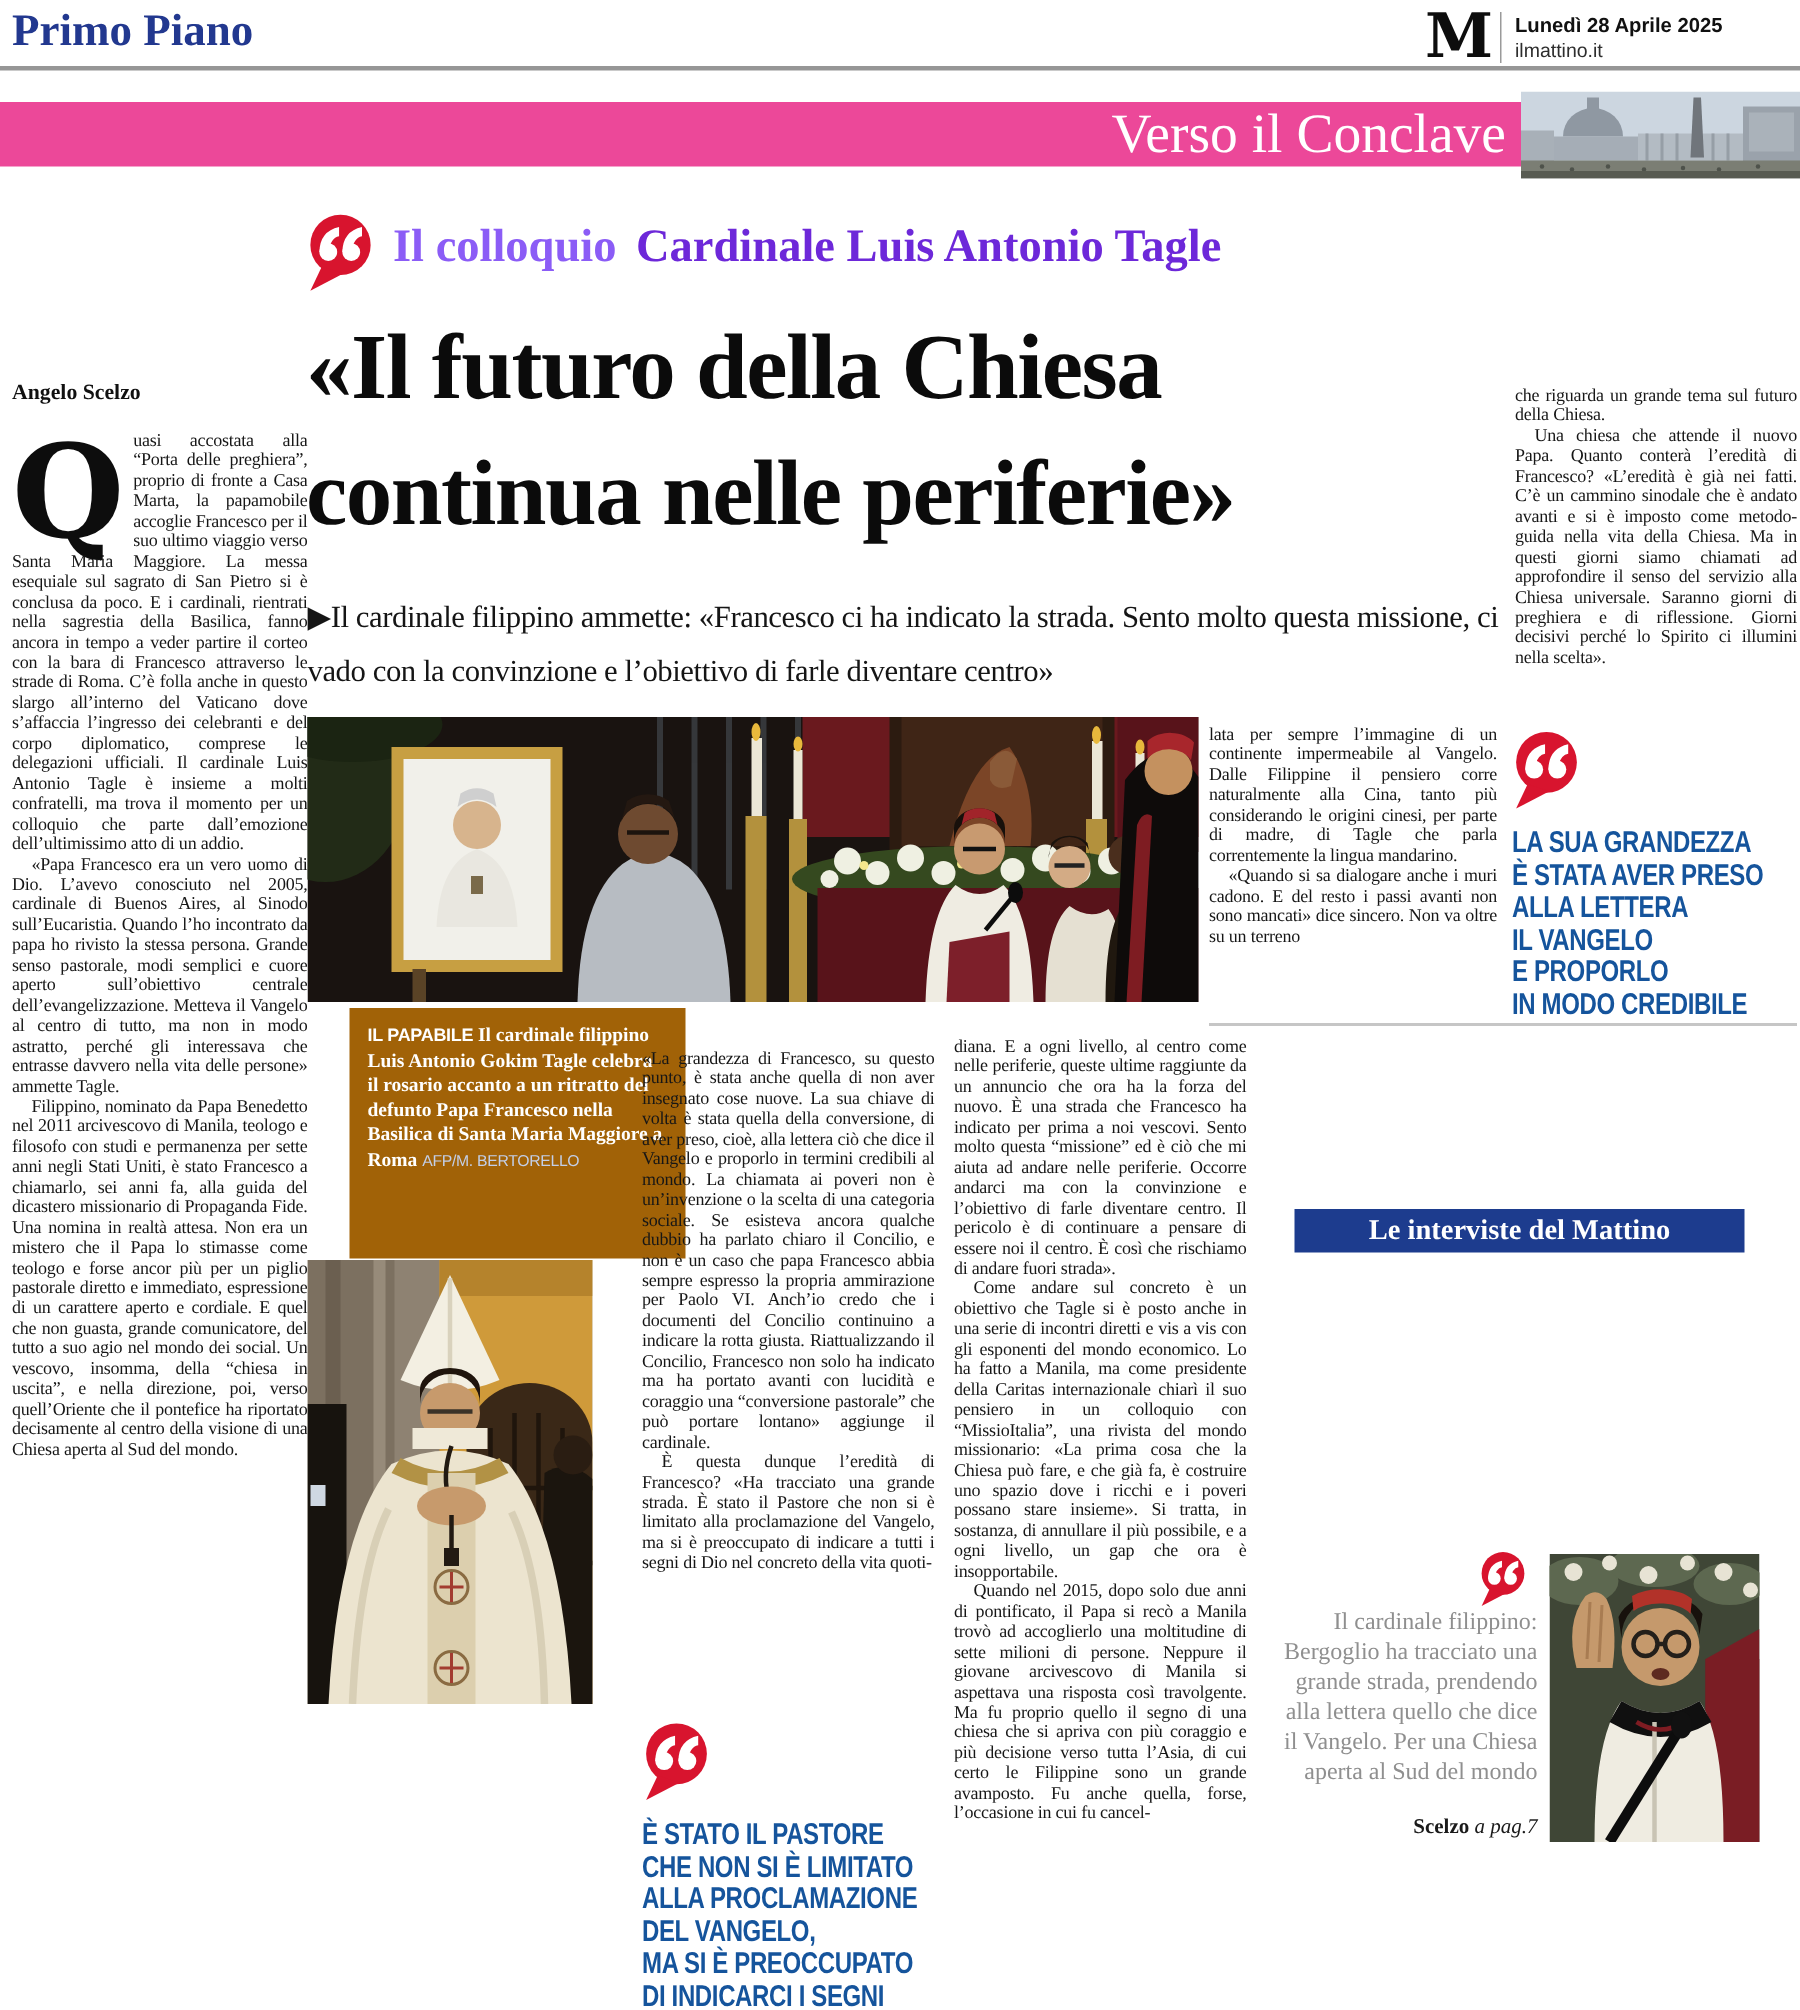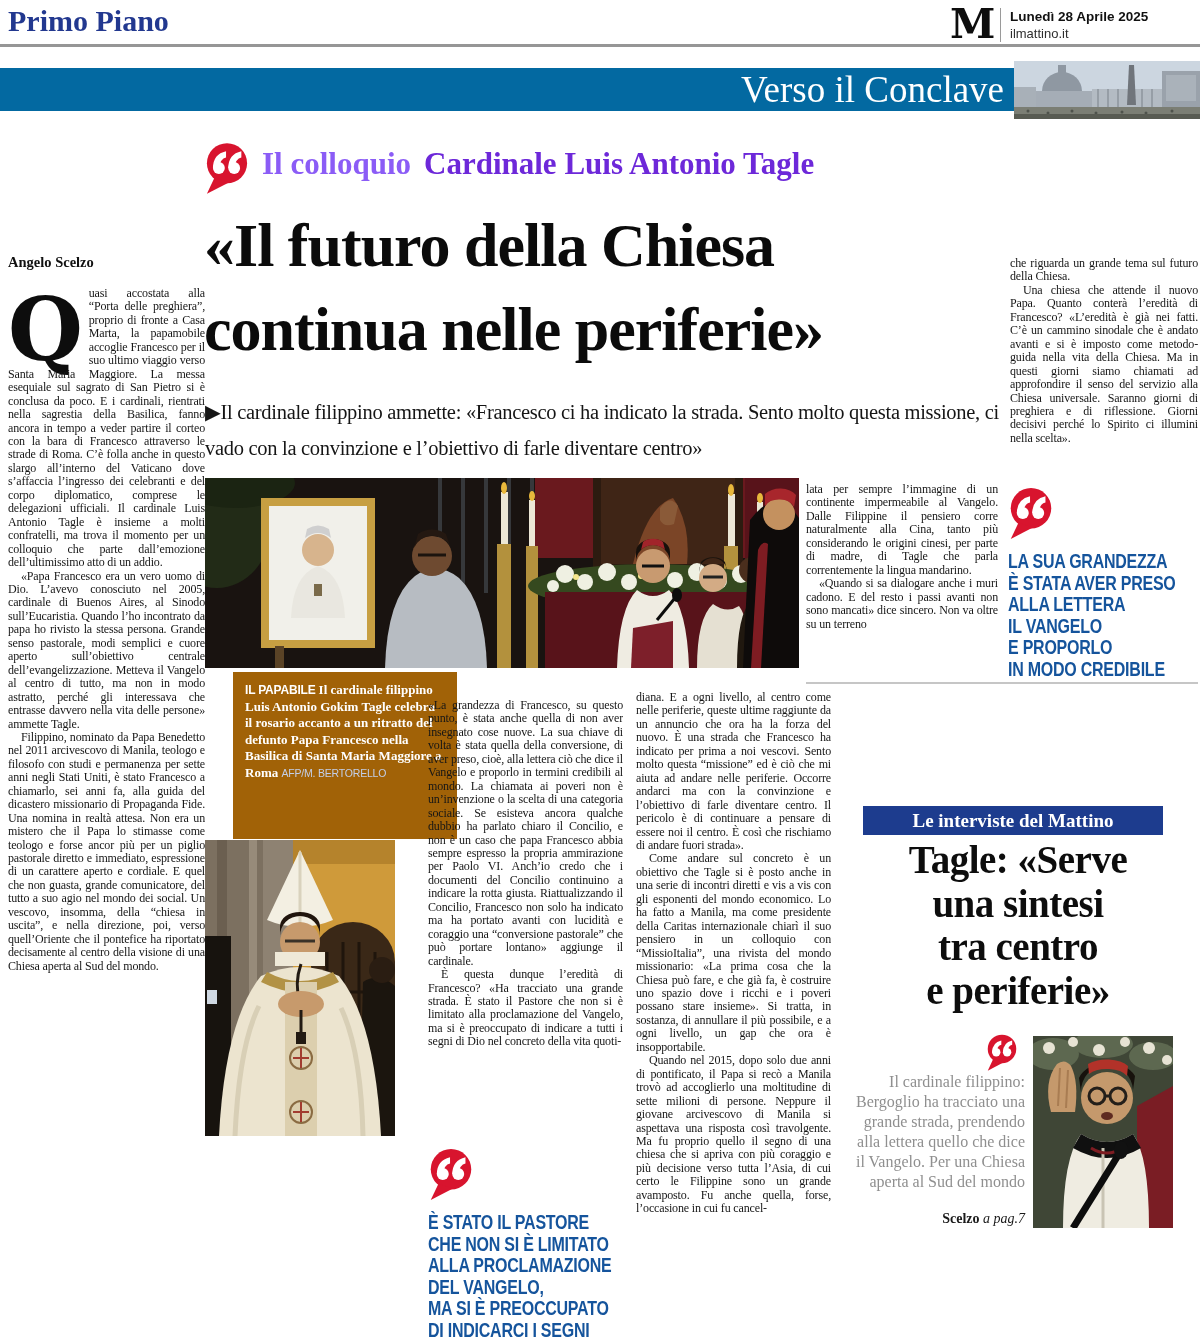--- a/index.html
+++ b/index.html
@@ -6,21 +6,21 @@
   #page{position:relative;width:1200px;height:1340px;background:#ffffff;overflow:hidden;
         font-family:"Liberation Serif",serif;}
   
   #section-title{position:absolute;left:8px;top:3px;font:bold 30px/36px "Liberation Serif",serif;color:#22388f;}
   #logo{position:absolute;left:950px;top:4px;font:bold 41px/41px "DejaVu Serif",serif;color:#0d0d0d;}
   #mast-divider{position:absolute;left:1000px;top:8px;width:1px;height:34px;background:#9a9a9a;}
   #mast-date{position:absolute;left:1010px;top:9px;font:bold 13.5px/16px "Liberation Sans",sans-serif;color:#111;}
   #mast-site{position:absolute;left:1010px;top:26px;font:13px/16px "Liberation Sans",sans-serif;color:#2e2e2e;}
   #mast-rule{position:absolute;left:0;top:44px;width:1200px;height:3px;background:#969696;}
   
-  #banner-bar{position:absolute;left:0;top:68px;width:1014px;height:43px;background:#0369a1;}
+  #banner-bar{position:absolute;left:0;top:68px;width:1014px;height:43px;background:#ec4899;}
   #banner-title{position:absolute;right:10px;top:2px;color:#fff;font:37px/39px "Liberation Serif",serif;}
   #banner-photo{position:absolute;left:1014px;top:61px;width:186px;height:58px;}
   
   #kicker{position:absolute;left:205px;top:142px;display:flex;gap:13px;align-items:flex-start;}
   #kicker .klabel{font:bold 31px/44px "Liberation Serif",serif;color:#8b5cf6;}
   #kicker .ksubject{font:bold 31px/44px "Liberation Serif",serif;color:#6d28d9;}
   #headline{position:absolute;left:204px;top:203px;width:830px;color:#0b0b0b;}
   #headline .hl{font:bold 62px/84px "Liberation Serif",serif;letter-spacing:-1px;white-space:nowrap;}
   #deck{position:absolute;left:205px;top:394px;width:800px;font:20.5px/36px "Liberation Serif",serif;
         letter-spacing:-0.3px;color:#151515;}
@@ -341,26 +341,20 @@
     </span>
     <div class="pq-line">È STATO IL PASTORE</div>
     <div class="pq-line">CHE NON SI È LIMITATO</div>
     <div class="pq-line">ALLA PROCLAMAZIONE</div>
     <div class="pq-line">DEL VANGELO,</div>
     <div class="pq-line">MA SI È PREOCCUPATO</div>
     <div class="pq-line">DI INDICARCI I SEGNI</div>
   </div>
 
   <div id="int-bar">Le interviste del Mattino</div>
-  <div id="int-headline">
-    <div class="ihl">Tagle: «Serve</div>
-    <div class="ihl">una sintesi</div>
-    <div class="ihl">tra centro</div>
-    <div class="ihl">e periferie»</div>
-  </div>
   <div id="int-bubble">
     <svg width="32" height="38" viewBox="0 0 46 56" aria-hidden="true">
       <circle cx="23" cy="22" r="21" fill="#d8142e"></circle>
       <path d="M10,37 L2,54 L25,42 Z" fill="#d8142e"></path>
       <g fill="#ffffff">
         <circle cx="14.5" cy="27" r="6.2"></circle>
         <path d="M8.3,27 Q8.5,12.5 22,9.5 L22,16 Q16,17 14.8,27 Z"></path>
         <circle cx="30.5" cy="27" r="6.2"></circle>
         <path d="M24.3,27 Q24.5,12.5 38,9.5 L38,16 Q32,17 30.8,27 Z"></path>
       </g>

